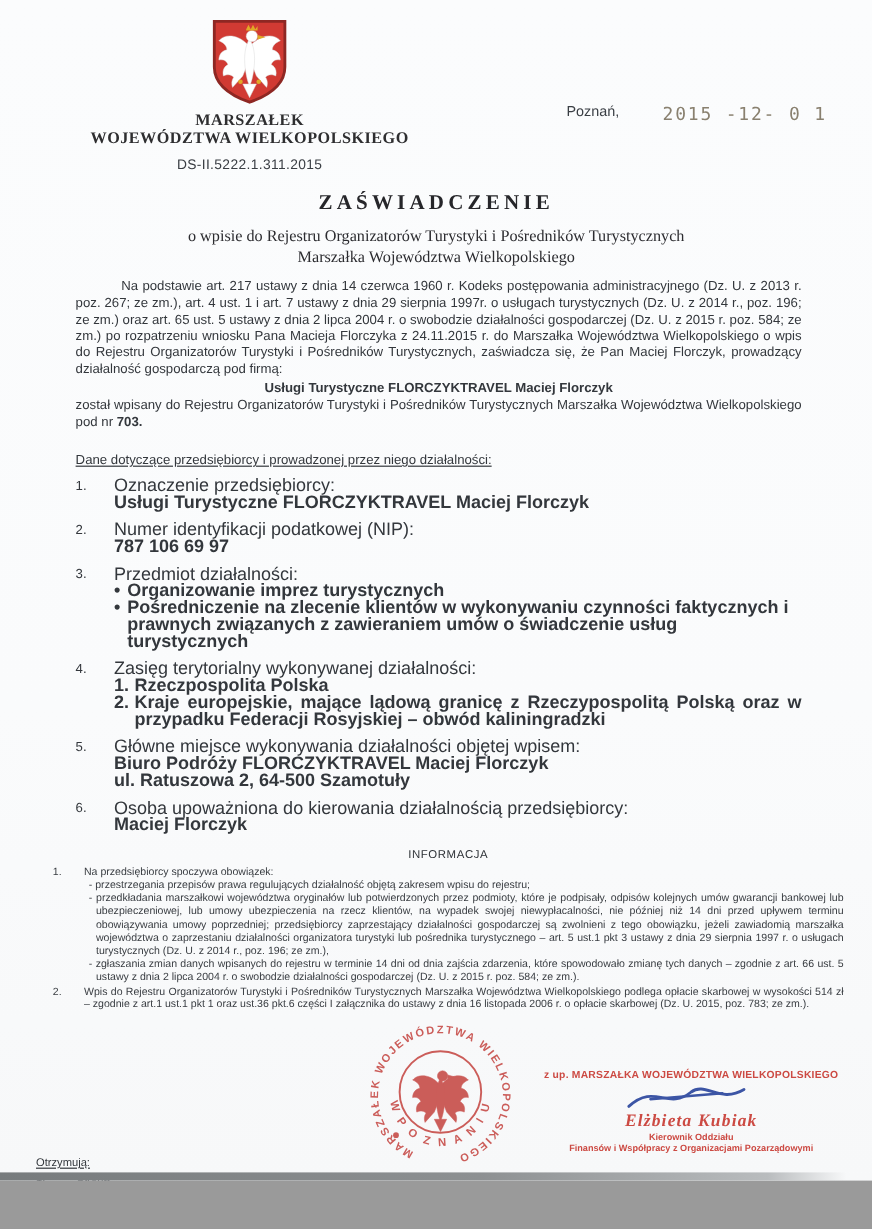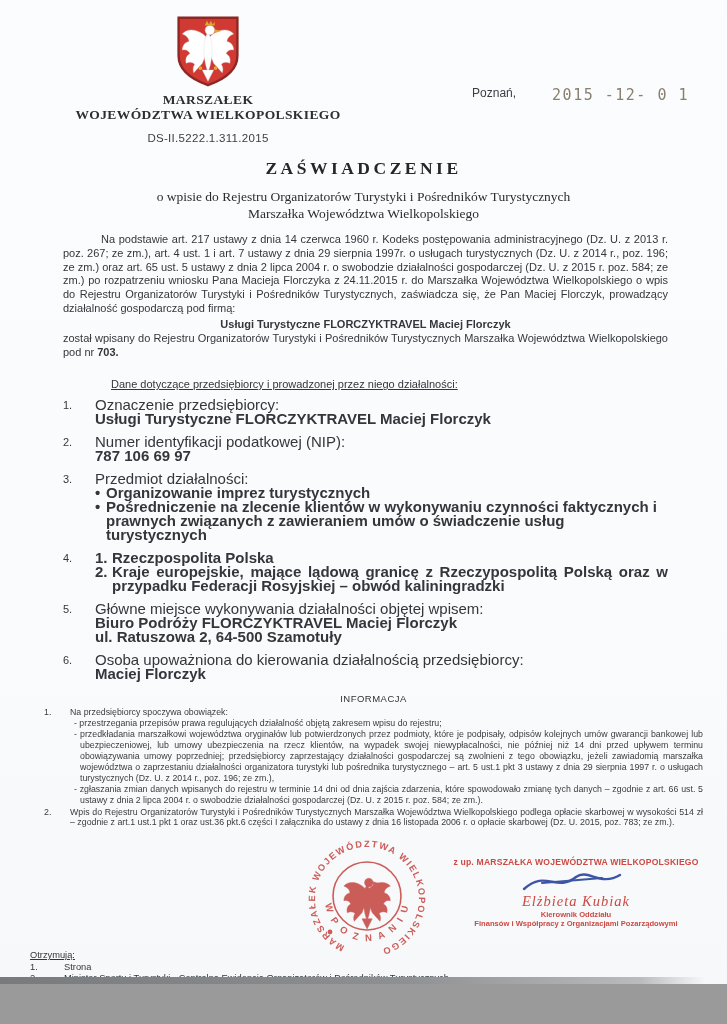--- a/index.html
+++ b/index.html
@@ -25,21 +25,21 @@
   
   .title{margin-top:14px;text-align:center;font-family:"Liberation Serif",serif;font-weight:bold;font-size:17.5px;letter-spacing:3.5px;color:#26262a;}
   .subtitle{margin-top:9px;text-align:center;font-family:"Liberation Serif",serif;font-weight:normal;font-size:13.5px;line-height:17px;color:#2c2c30;}
   
   .content{padding:0 59px 0 63px;}
   .para{margin-top:11px;font-size:11px;line-height:13.8px;text-align:justify;}
   .para .indent{display:inline-block;width:38px;}
   .boldline{font-weight:bold;text-align:center;font-size:11px;line-height:14px;margin:1px 0;}
   .para2{font-size:11px;line-height:13.8px;text-align:justify;}
   .b{font-weight:bold;}
-  .sec-heading{margin-top:19px;font-size:11px;text-decoration:underline;margin-left:48px;}
+  .sec-heading{margin-top:19px;font-size:11px;text-decoration:underline;}
   
   .dlist{margin-top:8px;}
   .ditem{display:flex;margin-bottom:9px;}
   .dnum{width:32px;flex:none;font-size:11px;line-height:14px;}
   .dbody{flex:1;font-size:15px;line-height:14px;}
   .dval{font-weight:bold;}
   .bullet-row{display:flex;font-weight:bold;}
   .bullet-dot{width:11px;flex:none;}
   .subnum-row{display:flex;font-weight:bold;text-align:justify;}
   .subnum{width:17px;flex:none;}
@@ -47,24 +47,24 @@
   .info{padding:0 24px 0 44px;margin-top:12px;}
   .info-title{text-align:center;font-weight:normal;font-size:9.5px;letter-spacing:.5px;margin-bottom:3px;color:#2e3237;}
   .irow{display:flex;font-size:8.8px;line-height:10.9px;color:#383c41;}
   .inum{width:26px;flex:none;}
   .ibody{flex:1;text-align:justify;}
   .idash{padding-left:10px;text-indent:-6px;}
   .irow2{margin-top:1px;}
   
   .stamp-zone{position:relative;height:122px;}
   .round-stamp{position:absolute;left:292px;top:-4px;opacity:.85;}
-  .sig-block{position:absolute;left:436px;top:29px;width:280px;text-align:center;color:#cc4a43;}
+  .sig-block{position:absolute;left:436px;top:48px;width:280px;text-align:center;color:#cc4a43;}
   .sig-up{font-size:8.6px;font-weight:bold;letter-spacing:.2px;}
   .sig-scribble{display:block;margin:-2px auto -6px auto;}
-  .sig-name{font-family:"Liberation Serif",serif;font-style:italic;font-size:14.5px;letter-spacing:1px;font-weight:normal;}
+  .sig-name{font-family:"Liberation Serif",serif;font-style:italic;font-size:14.5px;letter-spacing:1px;font-weight:bold;}
   .sig-role{font-size:7.6px;font-weight:bold;line-height:9px;}
   
   .recv{padding:0 60px 0 30px;font-size:9.3px;line-height:11.5px;color:#33373c;}
   .recv-title{text-decoration:underline;}
   .recv-row{display:flex;}
   .recv-num{width:34px;flex:none;}
   
   .sep{margin:14px 20px 0 65px;border-top:2px dotted #5f6368;}
   .footer{margin-top:5px;text-align:center;font-family:"Liberation Serif",serif;font-size:10.8px;color:#3b3b3d;}
   .scan-strip{position:absolute;left:0;bottom:0;height:7px;width:100%;
@@ -145,20 +145,21 @@
           <div class="bullet-row">
             <span class="bullet-dot">•</span>
             <span>Pośredniczenie na zlecenie klientów w wykonywaniu czynności faktycznych i prawnych związanych z zawieraniem umów o świadczenie usług turystycznych</span>
           </div>
         </div>
       </div>
 
       <div class="ditem">
         <div class="dnum">4.</div>
         <div class="dbody">
+          <div>Zasięg terytorialny wykonywanej działalności:</div>
           <div class="subnum-row">
             <span class="subnum">1.</span>
             <span>Rzeczpospolita Polska</span>
           </div>
           <div class="subnum-row">
             <span class="subnum">2.</span>
             <span>Kraje europejskie, mające lądową granicę z Rzeczypospolitą Polską oraz w przypadku Federacji Rosyjskiej – obwód kaliningradzki</span>
           </div>
         </div>
       </div>

